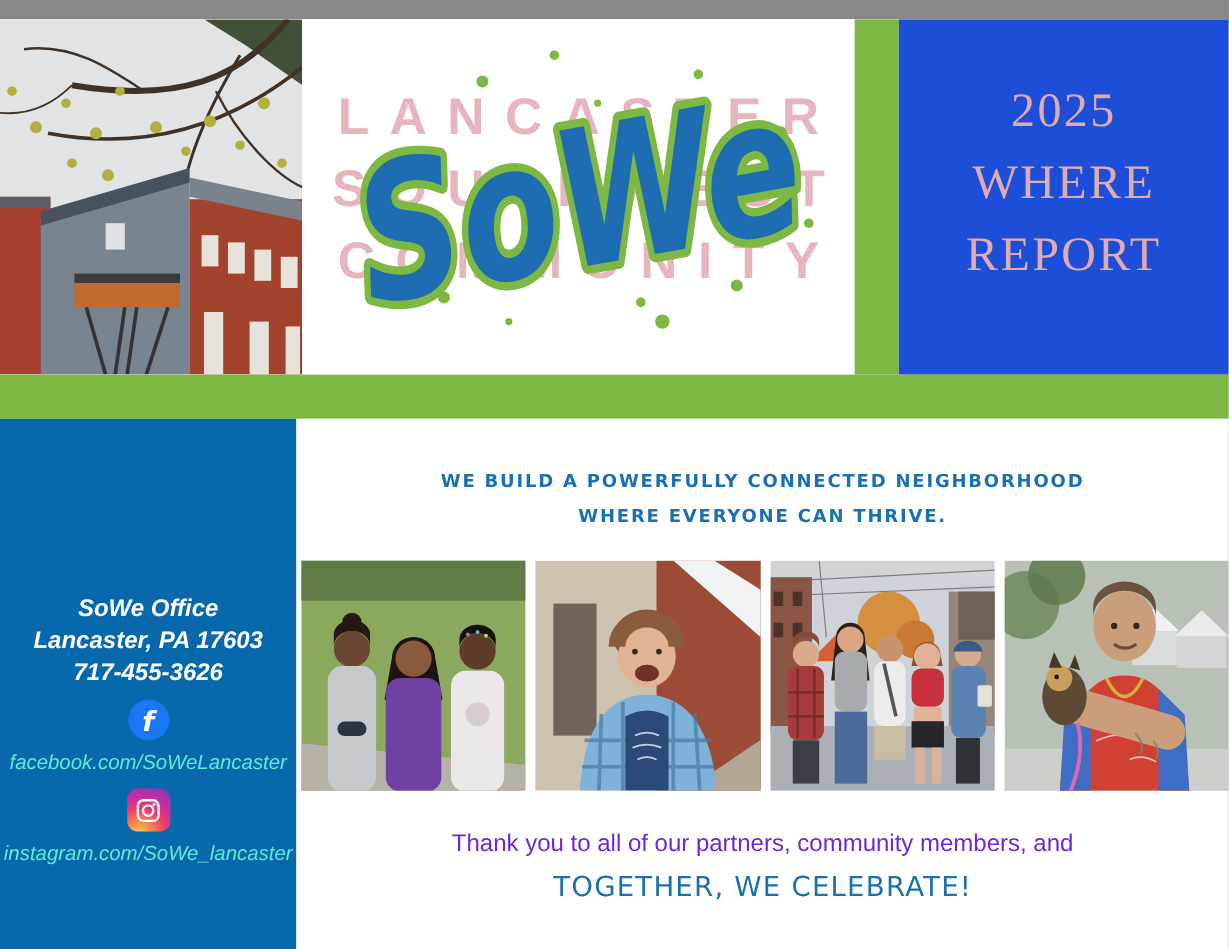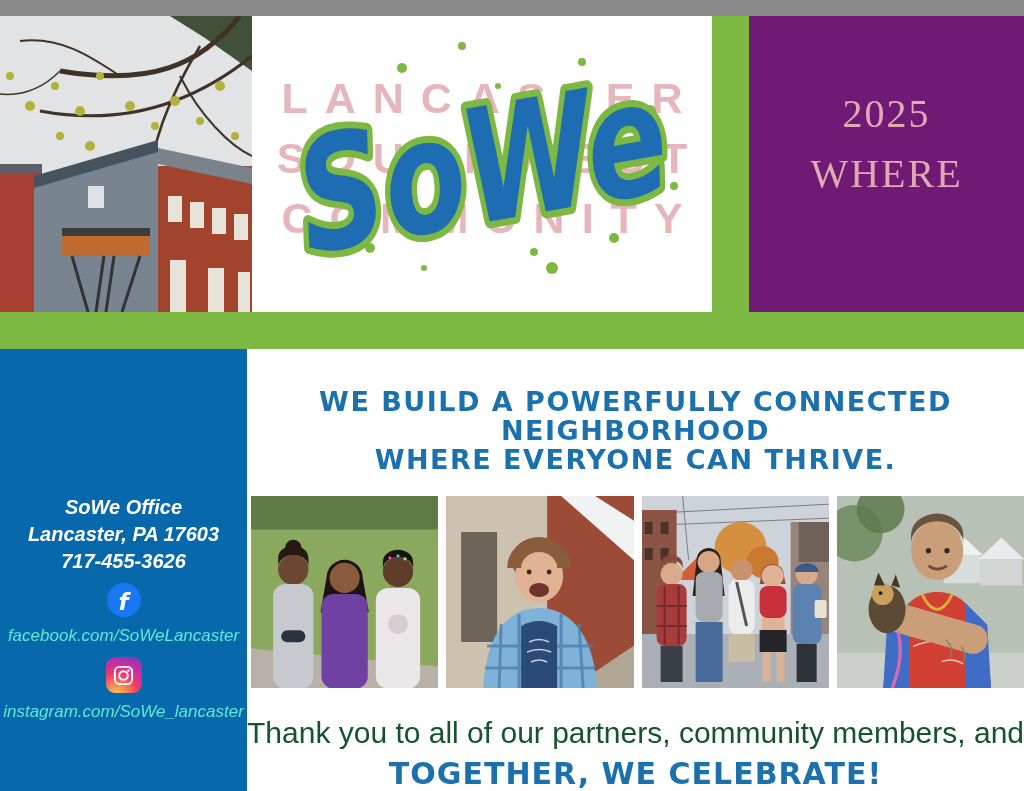--- a/index.html
+++ b/index.html
@@ -13,21 +13,21 @@
 
   .logo-panel{position:relative;width:460px;flex:0 0 460px;height:296px;background:#ffffff;}
   .logo-bg{padding-top:52px;}
   .logo-bg-line{height:60px;line-height:60px;text-align:center;
      font-size:43px;font-weight:bold;letter-spacing:17px;padding-left:17px;
      color:#e7b6bc;font-family:"Liberation Sans",sans-serif;white-space:nowrap;}
   .logo-overlay{position:absolute;left:0;top:0;width:460px;height:296px;}
 
   .green-divider{width:37px;flex:0 0 37px;height:296px;background:#7db843;}
 
-  .report-panel{flex:1;height:296px;background:#701a75;padding-top:68px;box-sizing:border-box;}
+  .report-panel{flex:1;height:296px;background:#1d4ed8;padding-top:46px;box-sizing:border-box;}
   .report-line{height:60px;line-height:60px;text-align:center;
      font-family:"Liberation Serif",serif;font-size:40px;letter-spacing:2px;color:#dfabb3;}
 
   
   .band{width:1024px;height:37px;background:#7db843;}
 
   
   .bottom{display:flex;width:1024px;height:458px;}
   .sidebar{width:247px;flex:0 0 247px;background:#0769ac;color:#ffffff;text-align:center;font-style:italic;}
   .contact{margin-top:145px;font-size:20px;font-weight:bold;line-height:27px;}
@@ -36,28 +36,28 @@
      display:flex;align-items:center;justify-content:center;margin-top:5px;}
   .fb-circle span{color:#fff;font-weight:bold;font-size:23px;font-family:"DejaVu Sans",sans-serif;
      transform:translateY(2px);}
   .ig-square{width:36px;height:36px;border-radius:9px;margin-top:9px;
      background:radial-gradient(circle at 28% 110%, #fdd36e 0%, #f6a14b 18%, #ee3c68 48%, #c92ea0 68%, #7c3bc1 100%);
      display:flex;align-items:center;justify-content:center;}
   .social-url{font-size:17px;font-weight:normal;margin-top:9px;color:#5eead4;}
 
   .main{flex:1;background:#ffffff;text-align:center;}
   .mission{margin-top:38px;color:#1a71ae;font-family:"DejaVu Sans",sans-serif;
-     font-weight:bold;font-size:27px;letter-spacing:1.5px;line-height:29px;}
+     font-weight:bold;font-size:15px;letter-spacing:1.5px;line-height:29px;}
   .photos{display:flex;gap:8px;height:192px;margin-top:22px;padding-left:4px;}
   .photo{flex:1;overflow:hidden;}
   .photo svg{display:block;width:100%;height:100%;}
-  .thanks{margin-top:26px;color:#14532d;font-size:30px;line-height:37px;
+  .thanks{margin-top:26px;color:#6d28d9;font-size:20px;line-height:37px;
      font-family:"Liberation Sans",sans-serif;}
   .celebrate{margin-top:5px;color:#1a71ae;font-family:"DejaVu Sans",sans-serif;
-     font-weight:bold;font-size:30px;letter-spacing:1px;}
+     font-weight:normal;font-size:23px;letter-spacing:1px;}
 </style>
 </head>
 <body>
 
 <div class="page">
 
   <div class="top">
 
     <div class="photo-houses">
       <svg viewBox="0 0 252 296" preserveAspectRatio="xMidYMid slice">
@@ -144,20 +144,21 @@
           </g>
         </svg>
       </div>
     </div>
 
     <div class="green-divider"></div>
 
     <div class="report-panel">
       <div class="report-line">2025</div>
       <div class="report-line">WHERE</div>
+      <div class="report-line">REPORT</div>
     </div>
   </div>
 
   <div class="band"></div>
 
   <div class="bottom">
 
     <div class="sidebar">
       <div class="contact">
         <div>SoWe Office</div>

